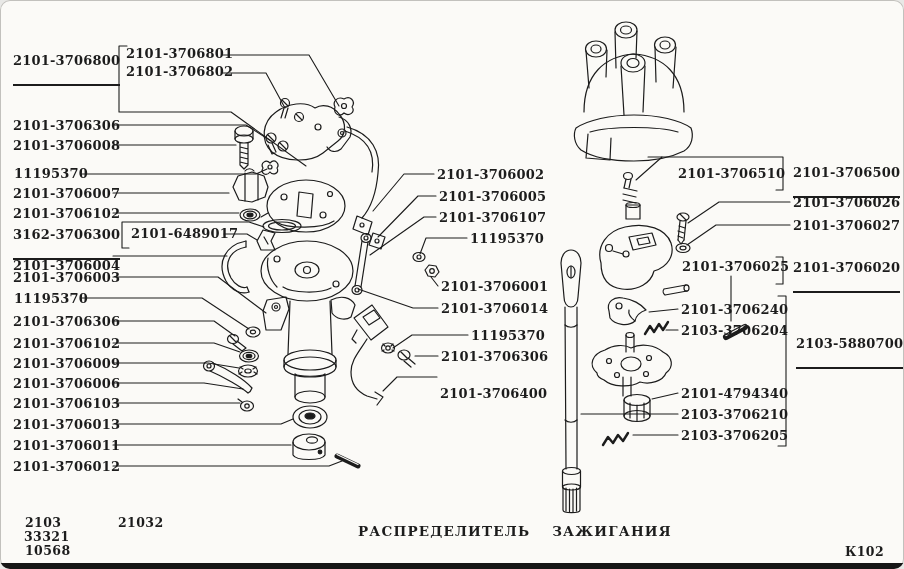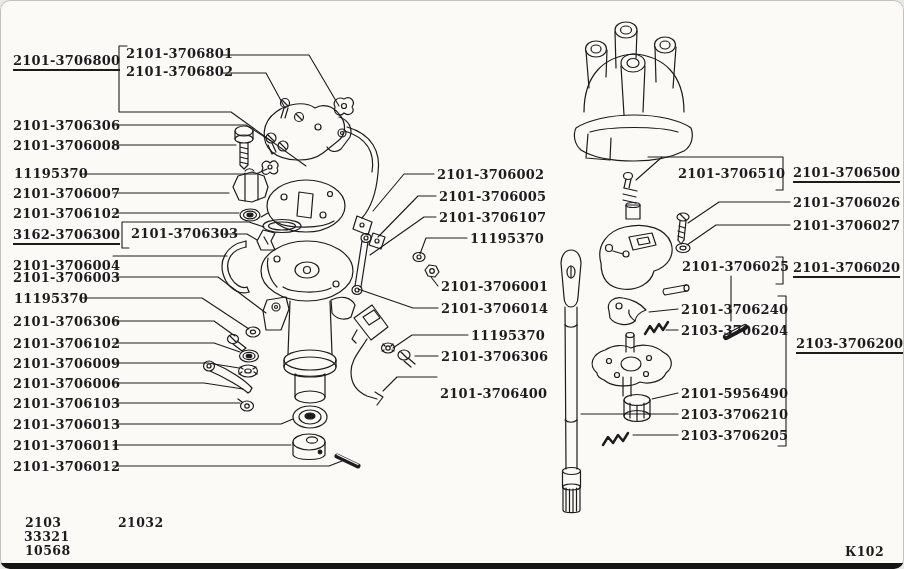--- a/index.html
+++ b/index.html
@@ -13,21 +13,21 @@
   }
   .bottom-strip {
     position:absolute; left:0; right:0; bottom:0; height:6px;
     background:#161616; border-radius:0 0 10px 10px;
   }
   svg.diagram { position:absolute; left:0; top:0; color:var(--ink); }
   .plabel {
     position:absolute; white-space:nowrap; color:var(--ink);
     font:bold 13px/1.1 "DejaVu Serif", serif; letter-spacing:.2px;
   }
-  .plabel.u { border-bottom:2px solid var(--ink); padding-bottom:1px;text-align:right; }
+  .plabel.u { border-bottom:2px solid var(--ink); padding-bottom:16px;text-align:right; }
   .footnote {
     position:absolute; color:var(--ink); white-space:nowrap;
     font:bold 12.5px/1.1 "DejaVu Serif", serif; letter-spacing:.4px;
   }
   .caption {
     position:absolute; color:var(--ink); white-space:nowrap;
     font:bold 13.5px/1.1 "DejaVu Serif", serif; letter-spacing:1.2px; word-spacing:16px;
   }
 </style>
 </head>
@@ -306,21 +306,21 @@
   <div>
       <div class="plabel u" style="left: 13px; top: 54px;">2101-3706800</div>
       <div class="plabel" style="left: 126px; top: 47px;">2101-3706801</div>
       <div class="plabel" style="left: 126px; top: 65px; text-align: center;">2101-3706802</div>
       <div class="plabel" style="left: 13px; top: 119px;">2101-3706306</div>
       <div class="plabel" style="left: 13px; top: 139px;">2101-3706008</div>
       <div class="plabel" style="left: 14px; top: 167px;">11195370</div>
       <div class="plabel" style="left: 13px; top: 187px;">2101-3706007</div>
       <div class="plabel" style="left: 13px; top: 207px;">2101-3706102</div>
       <div class="plabel u" style="left: 13px; top: 228px;">3162-3706300</div>
-      <div class="plabel" style="left: 131px; top: 227px;">2101-3706303</div>
+      <div class="plabel" style="left: 131px; top: 227px;">2101-6489017</div>
       <div class="plabel" style="left: 13px; top: 250px; margin-top: 9px;">2101-3706004</div>
       <div class="plabel" style="left: 13px; top: 271px;">2101-3706003</div>
       <div class="plabel" style="left: 14px; top: 292px;">11195370</div>
       <div class="plabel" style="left: 13px; top: 315px;">2101-3706306</div>
       <div class="plabel" style="left: 13px; top: 337px;">2101-3706102</div>
       <div class="plabel" style="left: 13px; top: 357px;">2101-3706009</div>
       <div class="plabel" style="left: 13px; top: 377px;">2101-3706006</div>
       <div class="plabel" style="left: 13px; top: 397px;">2101-3706103</div>
       <div class="plabel" style="left: 13px; top: 418px;">2101-3706013</div>
       <div class="plabel" style="left: 13px; top: 439px;">2101-3706011</div>
@@ -335,26 +335,27 @@
       <div class="plabel" style="left: 441px; top: 350px;">2101-3706306</div>
       <div class="plabel" style="left: 440px; top: 379px; margin-top: 8px;">2101-3706400</div>
       <div class="plabel" style="left: 678px; top: 167px;">2101-3706510</div>
       <div class="plabel u" style="left: 793px; top: 166px;">2101-3706500</div>
       <div class="plabel" style="left: 793px; top: 196px;">2101-3706026</div>
       <div class="plabel" style="left: 793px; top: 219px;">2101-3706027</div>
       <div class="plabel" style="left: 682px; top: 260px;">2101-3706025</div>
       <div class="plabel u" style="left: 793px; top: 261px;">2101-3706020</div>
       <div class="plabel" style="left: 681px; top: 303px;">2101-3706240</div>
       <div class="plabel" style="left: 681px; top: 324px;">2103-3706204</div>
-      <div class="plabel u" style="left: 796px; top: 337px;">2103-3706200</div>
-      <div class="plabel" style="left: 681px; top: 387px;">2101-5956490</div>
+      <div class="plabel u" style="left: 796px; top: 337px;">2103-5880700</div>
+      <div class="plabel" style="left: 681px; top: 387px;">2101-4794340</div>
       <div class="plabel" style="left: 681px; top: 408px;">2103-3706210</div>
       <div class="plabel" style="left: 681px; top: 429px;">2103-3706205</div>
     </div>
 
   <div class="footnote" style="left:25px; top:516px">2103</div>
   <div class="footnote" style="left:24px; top:530px">33321</div>
   <div class="footnote" style="left:25px; top:544px">10568</div>
   <div class="footnote" style="left:118px; top:516px">21032</div>
+  <div class="caption" style="left:358px; top:524px">РАСПРЕДЕЛИТЕЛЬ ЗАЖИГАНИЯ</div>
   <div class="footnote" style="left:845px; top:545px">К102</div>
 
   <div class="bottom-strip"></div>
 </div>
 
 </body></html>

